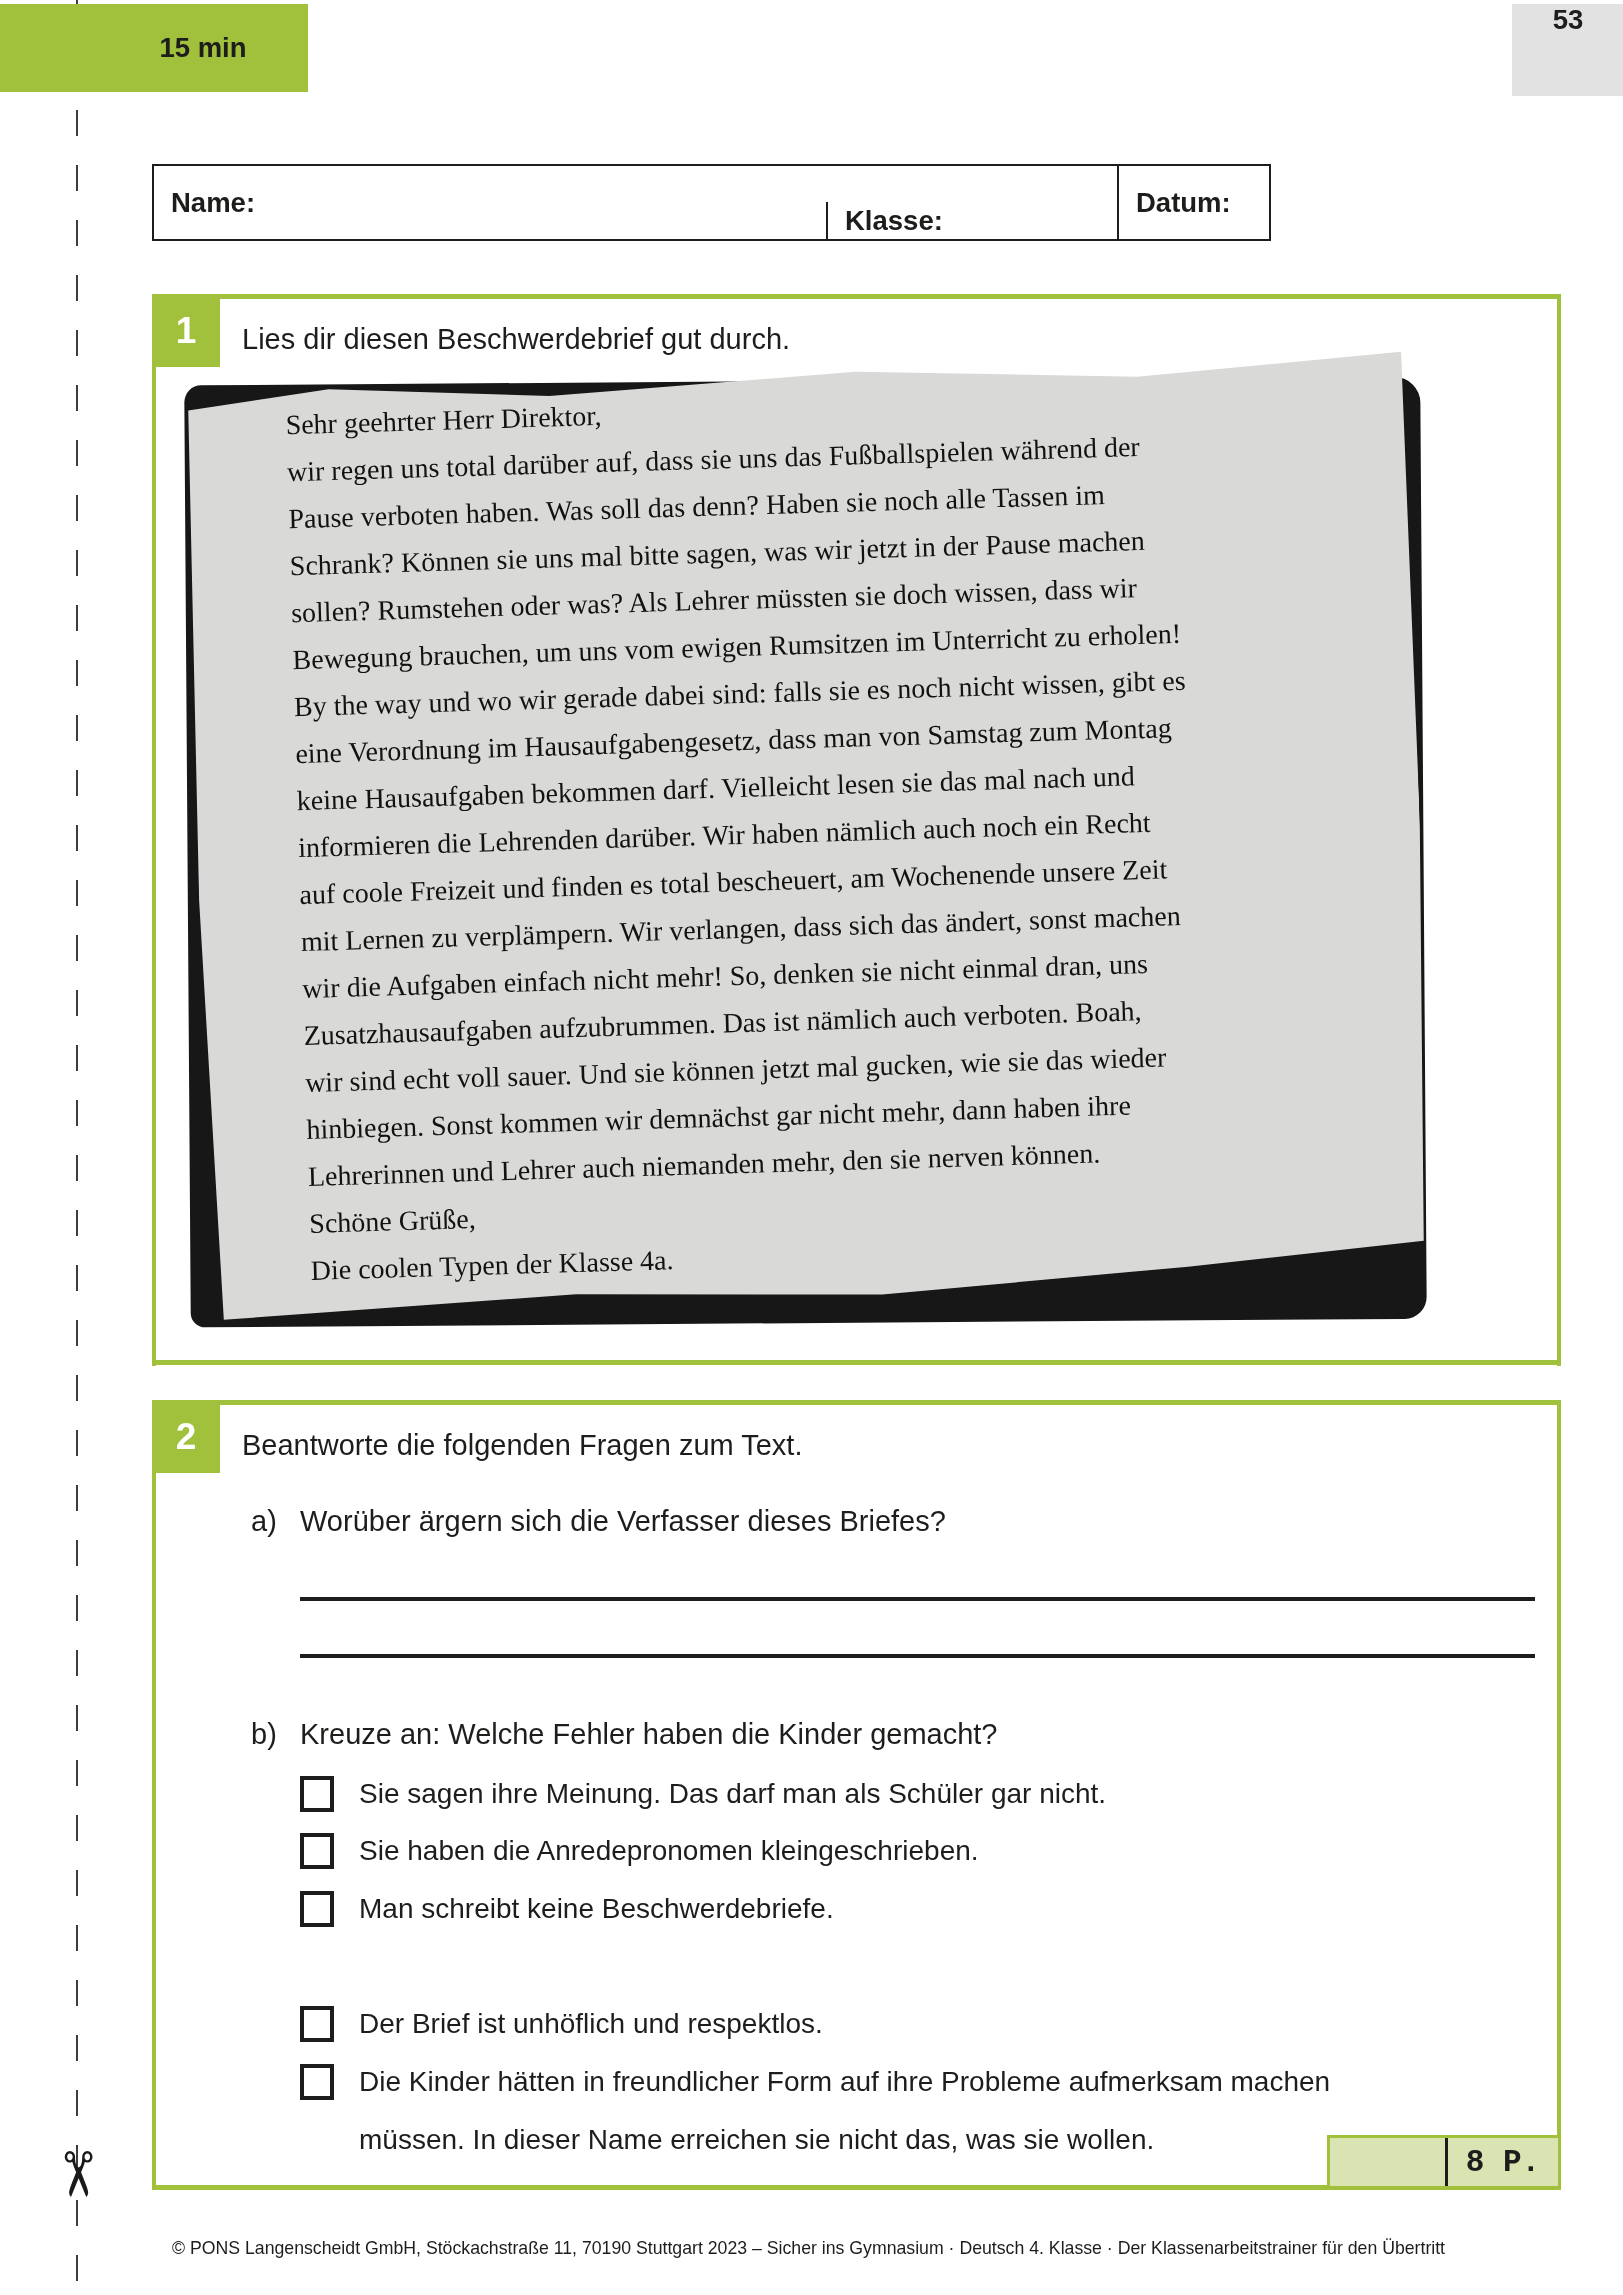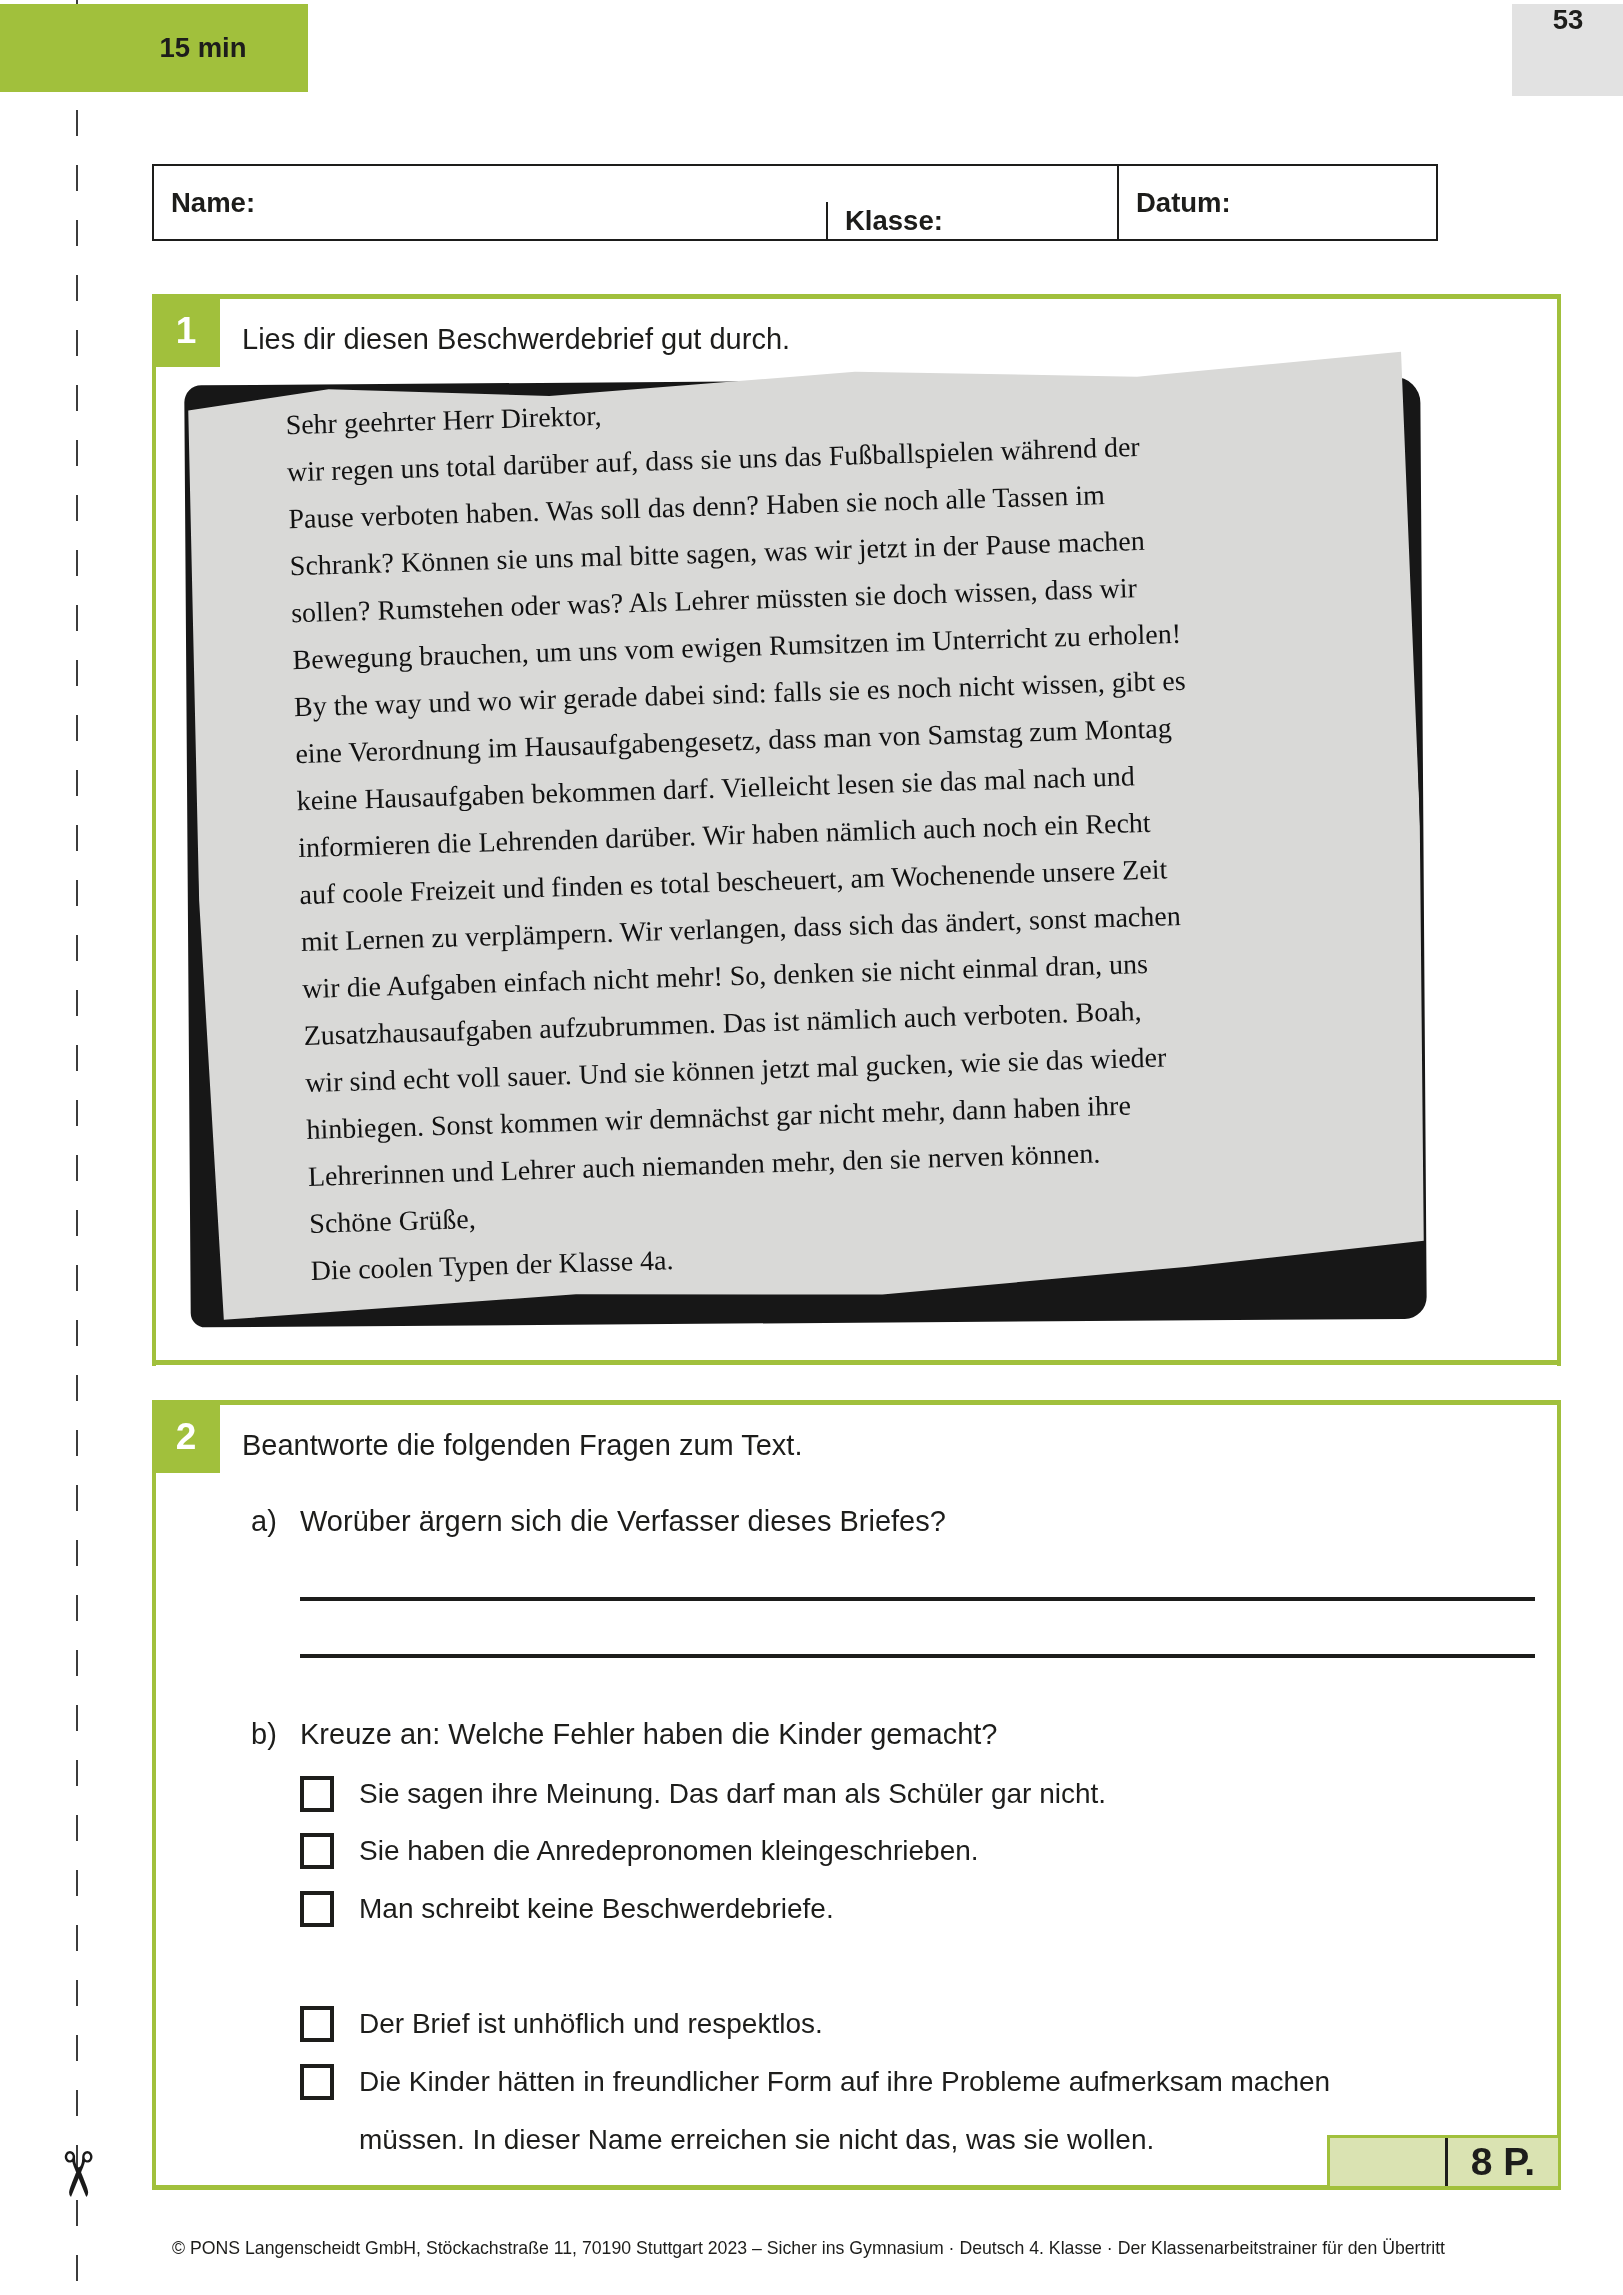--- a/index.html
+++ b/index.html
@@ -15,21 +15,21 @@
   
   .header-left{position:absolute;left:0;top:3.9px;width:308px;height:88px;background:#a1c03c;
     display:flex;align-items:center;justify-content:center;padding-left:98px;box-sizing:border-box;
     font-weight:bold;font-size:27.5px;}
   .header-main{position:absolute;left:317px;top:3.9px;width:1187px;height:88px;background:#a1c03c;
     display:flex;align-items:center;justify-content:center;font-weight:bold;font-size:27.5px;}
   .header-page{position:absolute;left:1512px;top:3.9px;width:112px;height:92px;background:#e2e2e2;
     display:flex;justify-content:center;font-weight:bold;font-size:27.5px;}
 
   
-  .meta-table{position:absolute;left:152px;top:164px;width:1286px;height:77px;
+  .meta-table{position:absolute;left:152px;top:164px;width:1119px;height:77px;
     border:2.6px solid #1d1d1b;box-sizing:border-box;display:flex;background:#fff;}
   .meta-cell{display:flex;align-items:center;padding-left:17px;font-weight:bold;font-size:27.5px;box-sizing:border-box;}
   .meta-cell.c1{width:672px;}
   .meta-cell.c2{width:291px;border-left:2.6px solid #1d1d1b;margin-top:36px;}
   .meta-cell.c3{flex:1;border-left:2.6px solid #1d1d1b;}
 
   
   .hline{position:absolute;height:5.2px;background:#a1c03c;}
   .vline{position:absolute;width:3.9px;background:#a1c03c;}
   .num-badge{position:absolute;width:68px;height:73px;background:#a1c03c;color:#ffffff;
@@ -55,21 +55,21 @@
   .opt{position:absolute;left:300px;display:flex;align-items:flex-start;}
   .cb{width:26px;height:27.5px;border:4.6px solid #1d1d1b;flex:none;margin-top:1.3px;background:#fff;}
   .opt-text{margin-left:25px;font-size:28px;line-height:38px;white-space:nowrap;}
   .opt-text .l2{margin-top:19.6px;}
 
   
   .points{position:absolute;left:1327px;top:2135px;width:234px;height:54px;background:#dae3b2;
     border:3.3px solid #a1c03c;box-sizing:border-box;}
   .points-divider{position:absolute;left:115px;top:0;bottom:0;width:3.3px;background:#1d1d1b;}
   .points-value{position:absolute;left:118px;right:0;top:0;bottom:0;display:flex;align-items:center;
-    justify-content:center;font-size:39px;font-weight:bold;}
+    justify-content:center;font-size:31px;font-weight:bold;font-family:Liberation Mono, monospace;}
 
   .footer{position:absolute;left:172px;top:2238px;font-size:17.7px;white-space:nowrap;color:#1d1d1b;}
 </style>
 </head>
 <body>
 
 <div class="page">
 
   <div class="cut-line"></div>
   <div class="scissors">✂</div>

